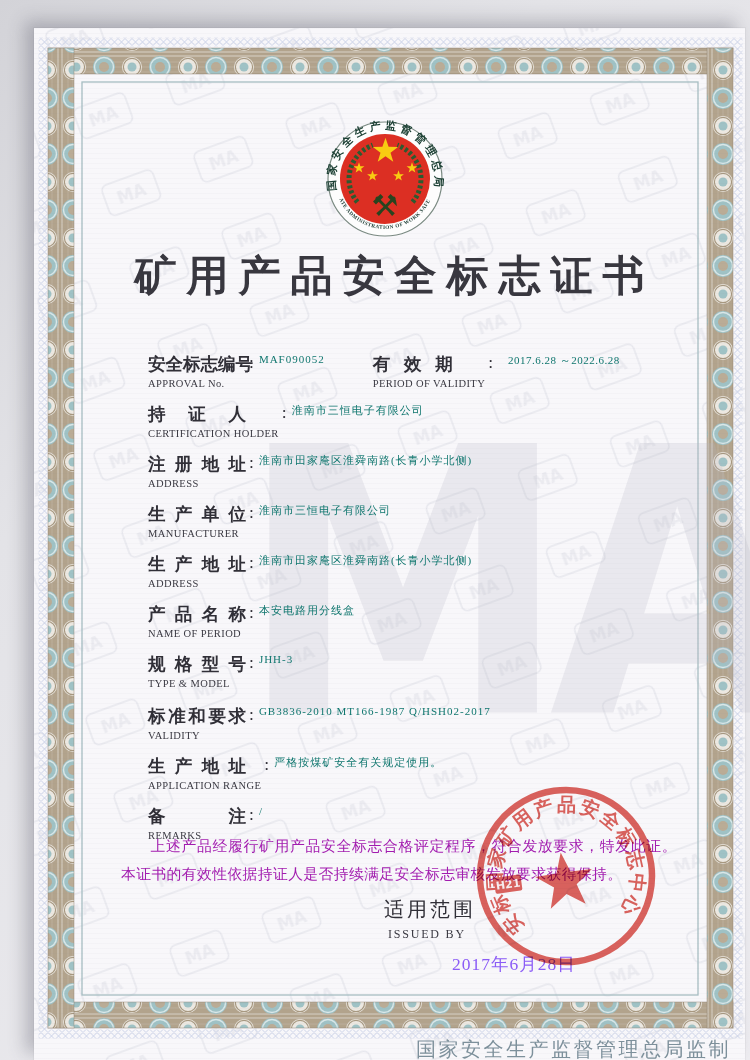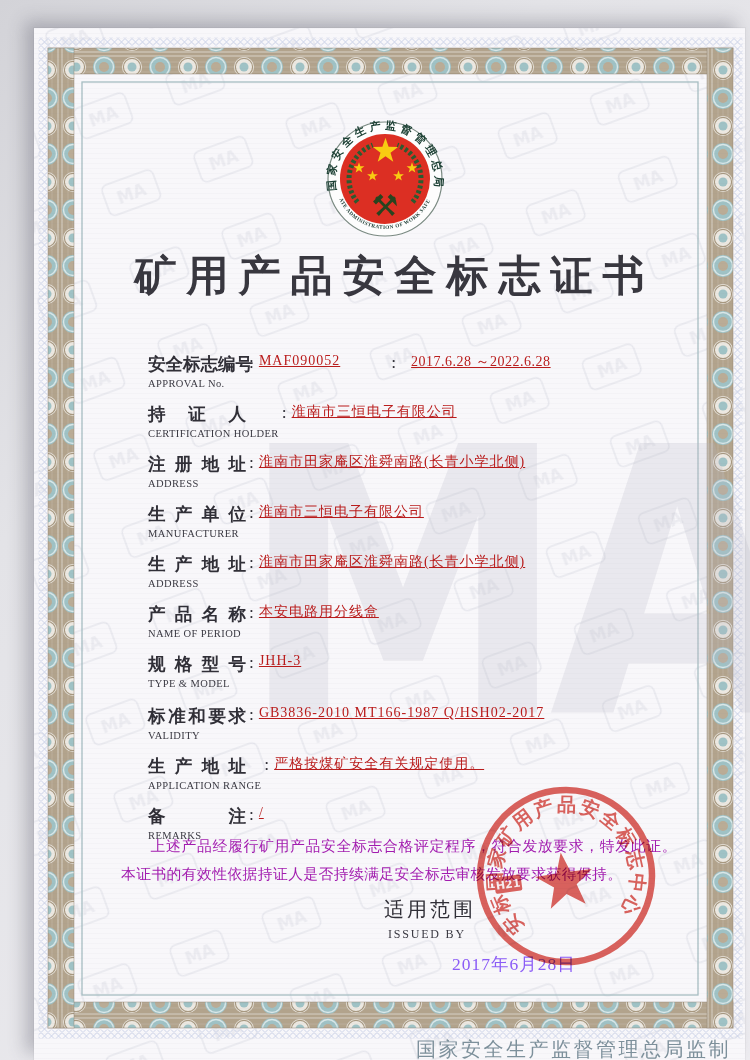--- a/index.html
+++ b/index.html
@@ -27,21 +27,21 @@
   .row{display:flex;align-items:flex-start;margin-bottom:13px;}
   .row.gap-top{margin-top:15px;}
   .fgroup{display:flex;align-items:flex-start;}
   .lblwrap{flex:none;}
   .cn-label{display:block;width:98px;font-size:17.5px;color:#302f37;
             text-align:justify;text-align-last:justify;white-space:nowrap;font-weight:bold;}
   .cn-label.narrow{width:80px;}
   .en-label{display:block;font-size:10.5px;letter-spacing:.4px;color:#3a3942;
             margin-top:2px;white-space:nowrap;}
   .colon{font-size:17.5px;margin:0 5px 0 3px;color:#302f37;}
-  .fvalue{font-size:14px;letter-spacing:1px;color:#b91c1c;padding-top:1px;white-space:nowrap;text-decoration:underline;}
+  .fvalue{font-size:11px;letter-spacing:1px;color:#0f766e;padding-top:1px;white-space:nowrap;}
   .validity{margin-left:48px;}
   .validity .fvalue{letter-spacing:.5px;margin-left:10px;}
   .statement{position:absolute;left:87px;top:804px;width:556px;
              font-size:14.8px;line-height:1.9;letter-spacing:.4px;color:#a21caf;
              text-align:justify;text-indent:2em;}
   .issued{position:absolute;left:350px;top:868px;}
   .issued-cn{font-size:20px;letter-spacing:3px;color:#302f37;}
   .issued-en{font-size:12px;letter-spacing:1.8px;color:#3a3942;margin-top:4px;margin-left:4px;}
   .issue-date{position:absolute;left:418px;top:924px;font-size:17.5px;letter-spacing:1px;color:#8b5cf6;z-index:7;}
   .footer{position:absolute;right:14px;top:1008px;font-size:20px;letter-spacing:2.5px;
@@ -135,20 +135,24 @@
         <div class="row">
           <div class="fgroup">
             <span class="lblwrap">
               <span class="cn-label">安全标志编号</span>
               <span class="en-label">APPROVAL No.</span>
             </span>
             <span class="colon">:</span>
             <span class="fvalue">MAF090052</span>
           </div>
           <div class="fgroup validity">
+            <span class="lblwrap">
+              <span class="cn-label narrow">有效期</span>
+              <span class="en-label">PERIOD OF VALIDITY</span>
+            </span>
             <span class="colon">:</span>
             <span class="fvalue">2017.6.28 ～2022.6.28</span>
           </div>
         </div>
 
         <div class="row">
           <span class="lblwrap">
             <span class="cn-label">持证人</span>
             <span class="en-label">CERTIFICATION HOLDER</span>
           </span>

